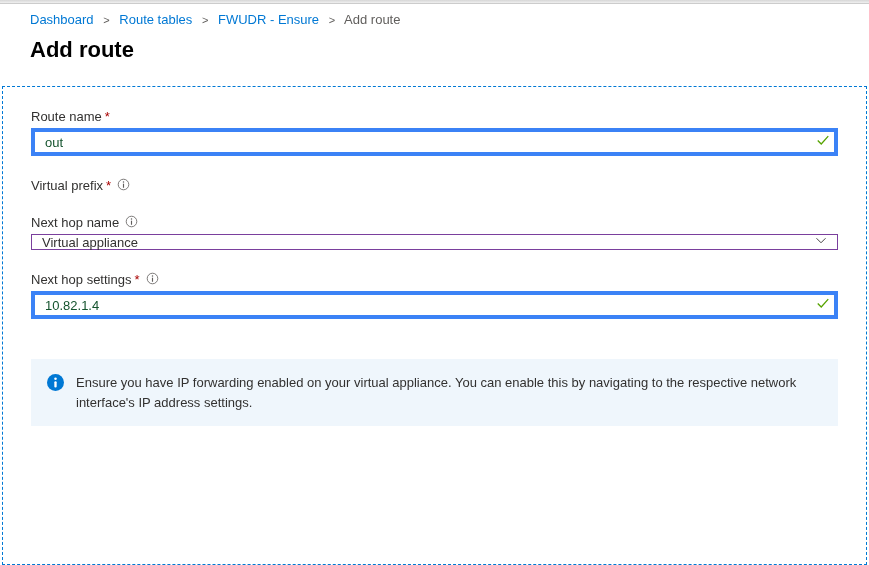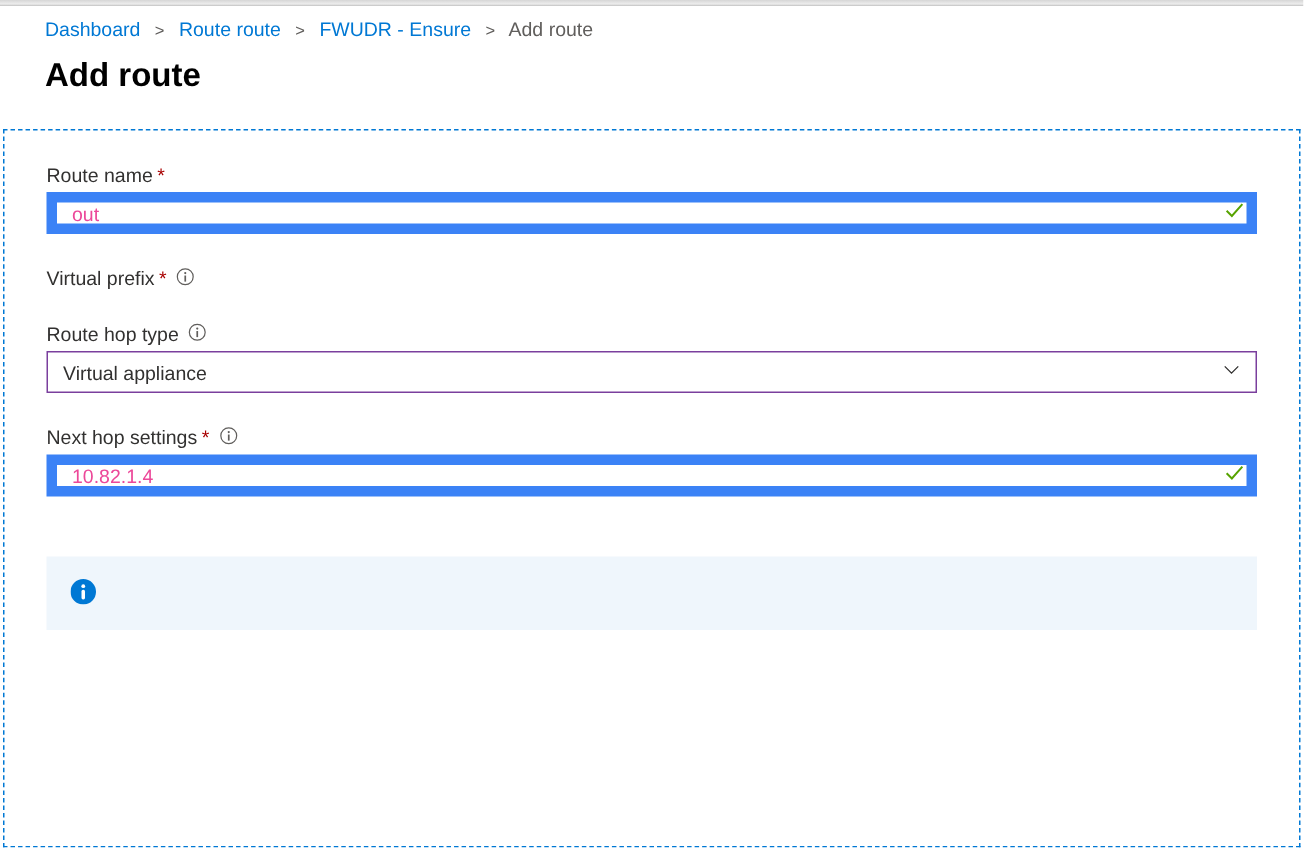--- a/index.html
+++ b/index.html
@@ -84,30 +84,30 @@
       display: inline-flex;
       margin-left: 6px;
       align-items: center;
     }
     .input-wrapper {
       position: relative;
     }
     .text-input {
       width: 100%;
       height: 28px;
-      border: 7px solid #3b82f6;
+      border: 4px solid #3b82f6;
       padding: 0 32px 0 10px;
       font-size: 13px;
-      color: #ec4899;
+      color: #14532d;
       outline: none;
       background: #ffffff;
     }
     .select-input {
       width: 100%;
-      height: 28px;
+      height: 16px;
       border: 1px solid #7a3f9d;
       padding: 0 32px 0 10px;
       font-size: 13px;
       color: #323130;
       outline: none;
       background: #ffffff;
       display: flex;
       align-items: center;
       cursor: pointer;
       position: relative;
@@ -143,21 +143,21 @@
     }
   </style>
 </head>
 <body>
 
 <div class="top-bar"></div>
 
 <div class="breadcrumb">
   <a>Dashboard</a>
   <span class="sep">&gt;</span>
-  <a>Route route</a>
+  <a>Route tables</a>
   <span class="sep">&gt;</span>
   <a>FWUDR - Ensure</a>
   <span class="sep">&gt;</span>
   <span class="current">Add route</span>
 </div>
 
 <div class="header">
   <h1>Add route</h1>
 </div>
 
@@ -187,21 +187,21 @@
             <circle cx="8" cy="8" r="6.5" stroke="#605e5c" stroke-width="1" fill="none"></circle>
             <circle cx="8" cy="5" r="0.9" fill="#605e5c"></circle>
             <rect x="7.3" y="7" width="1.4" height="5" fill="#605e5c"></rect>
           </svg>
       </span>
     </div>
   </div>
 
   <div class="form-group">
     <div class="form-label">
-      <span>Route hop type</span>
+      <span>Next hop name</span>
       <span class="info-icon">
         <svg width="13" height="13" viewBox="0 0 16 16">
             <circle cx="8" cy="8" r="6.5" stroke="#605e5c" stroke-width="1" fill="none"></circle>
             <circle cx="8" cy="5" r="0.9" fill="#605e5c"></circle>
             <rect x="7.3" y="7" width="1.4" height="5" fill="#605e5c"></rect>
           </svg>
       </span>
     </div>
     <div class="select-input">
       <span>Virtual appliance</span>
@@ -236,15 +236,16 @@
   </div>
 
   <div class="info-box">
     <span class="info-badge">
       <svg width="17" height="17" viewBox="0 0 16 16">
           <circle cx="8" cy="8" r="8" fill="#0078d4"></circle>
           <circle cx="8" cy="4.5" r="1.2" fill="#fff"></circle>
           <rect x="6.9" y="6.8" width="2.2" height="6" rx="1" fill="#fff"></rect>
         </svg>
     </span>
+    <div class="info-text">Ensure you have IP forwarding enabled on your virtual appliance. You can enable this by navigating to the respective network interface's IP address settings.</div>
   </div>
 
 </div>
 
 </body></html>

